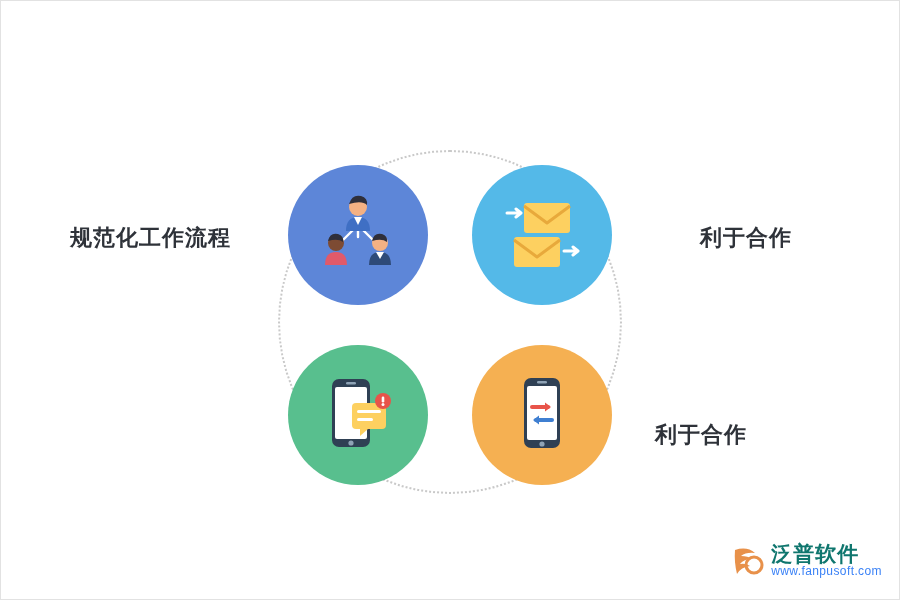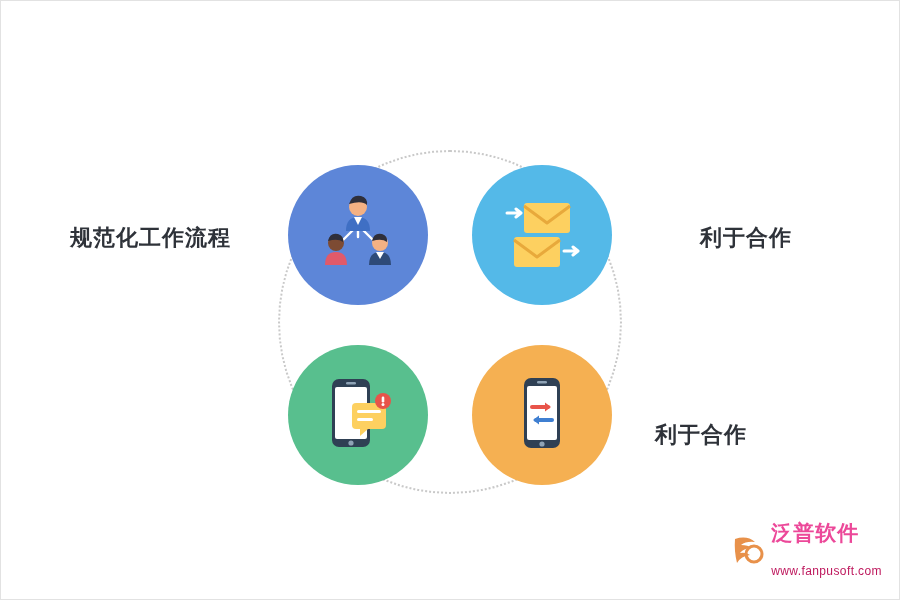--- a/index.html
+++ b/index.html
@@ -83,28 +83,27 @@
     height: 34px;
   }
   .logo-text {
     display: flex;
     flex-direction: column;
     line-height: 1.05;
   }
   .logo-title {
     font-size: 21px;
     font-weight: bold;
-    color: #ec4899;
+    color: #0f766e;
     letter-spacing: 1px;
   }
   .logo-url {
     font-size: 12px;
-    color: #be185d;
+    color: #3b82f6;
     letter-spacing: 0.4px;
-    margin-top: 21px;
   }
 </style>
 </head>
 <body>
 
 <div id="page">
 
   <div class="border-frame"></div>
 
   <div class="ring"></div>

